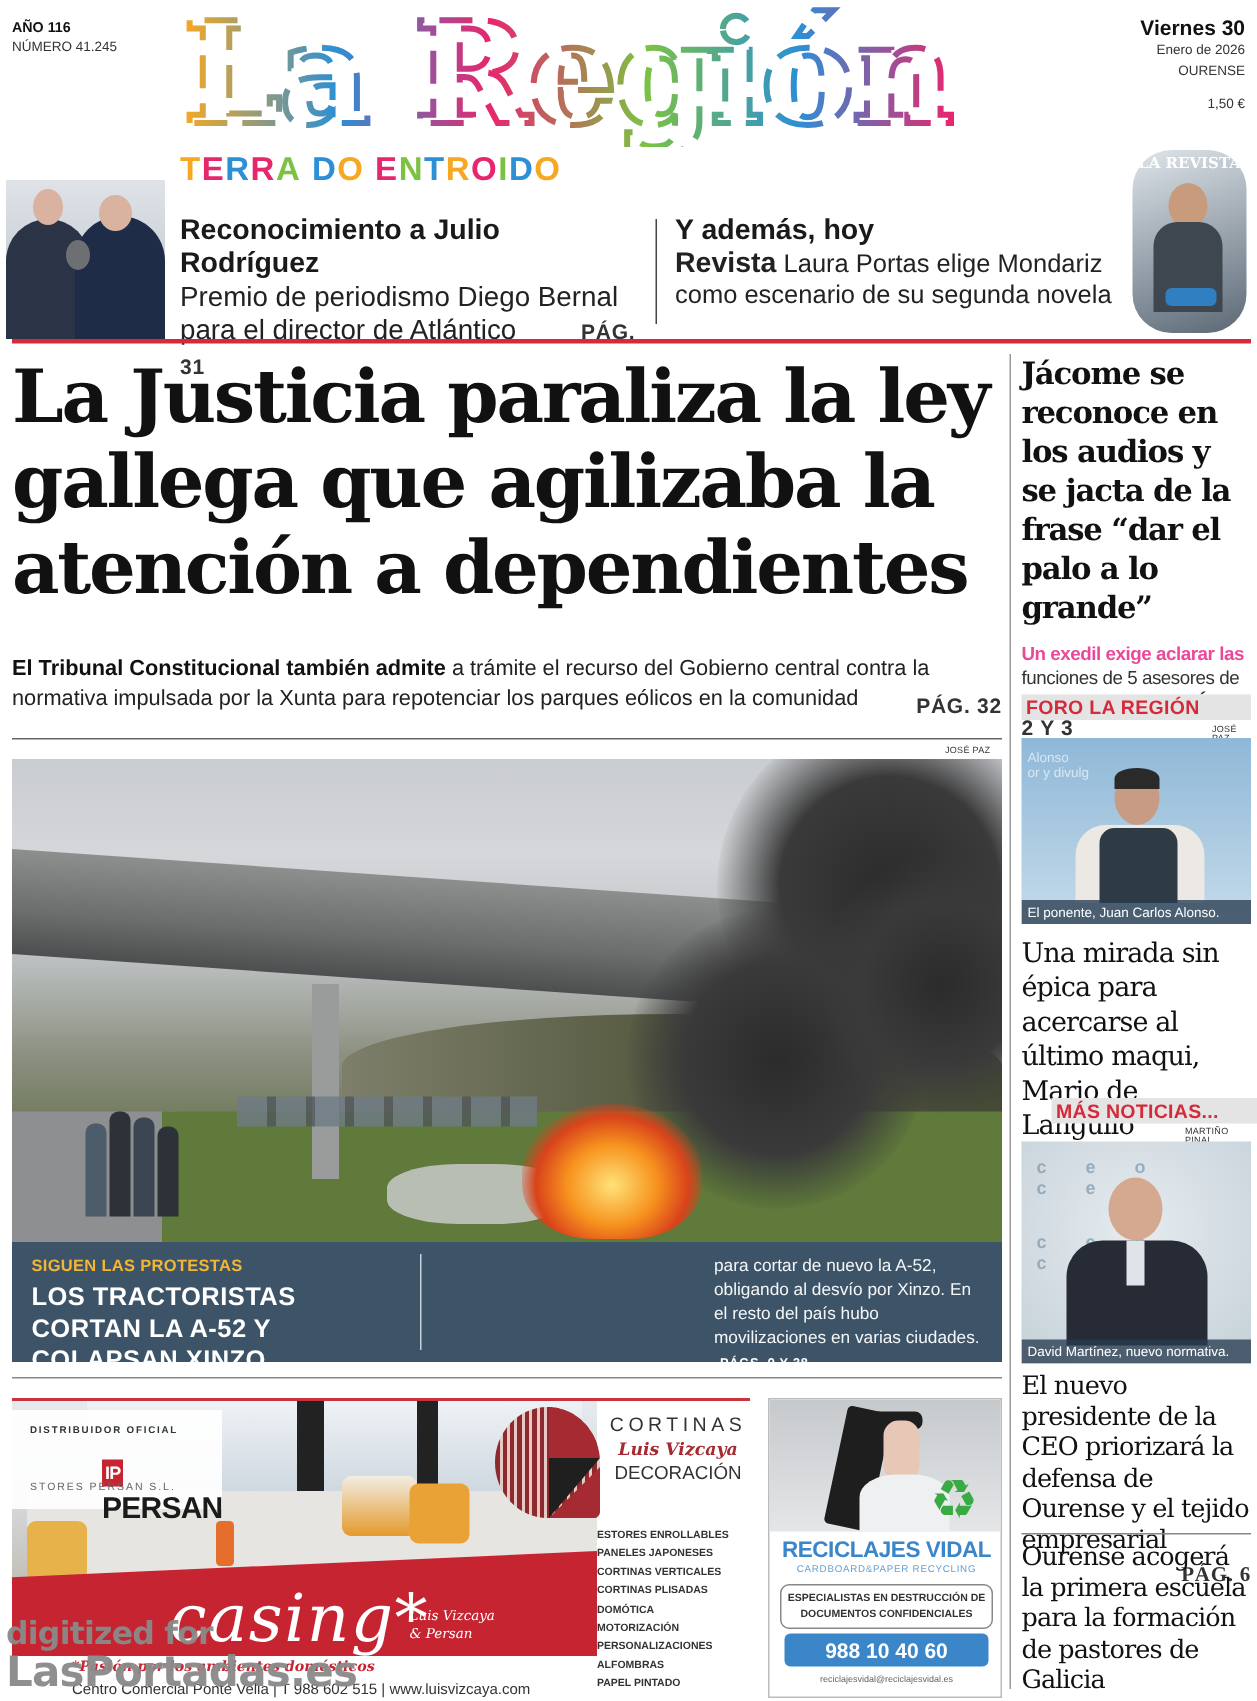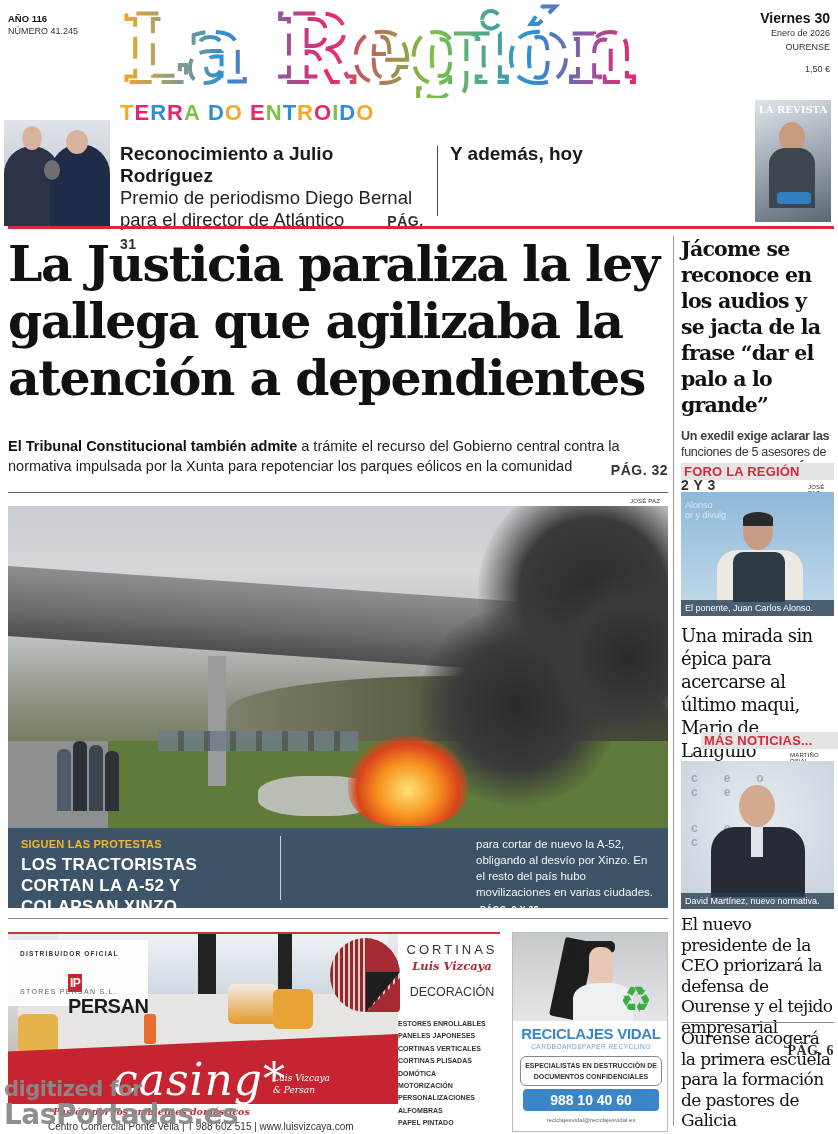--- a/index.html
+++ b/index.html
@@ -20,21 +20,21 @@
   
   .teaser-photo { left:4px; top:120px; width:106px; height:106px; background:linear-gradient(180deg,#dfe3e8 0%,#b9c0c9 100%); overflow:hidden; }
   .suit { position:absolute; bottom:0; border-radius:30px 30px 0 0; background:#2a3446; }
   .head { position:absolute; border-radius:50%; background:#d9b3a0; }
   .teaser1 { left:120px; top:143px; width:310px; }
   .t-title { font-weight:bold; font-size:19px; line-height:22px; color:#1a1a1a; }
   .t-body { font-size:18.5px; line-height:22px; color:#222; }
   .pag { font-weight:bold; font-size:14px; color:#333; letter-spacing:0.5px; }
   .teaser-sep { left:437px; top:146px; width:1px; height:70px; background:#444; }
   .teaser2 { left:450px; top:143px; width:300px; }
-  .mag { left:755px; top:100px; width:76px; height:122px; background:linear-gradient(160deg,#dfe5ea,#8f9aa5 60%,#5b6874); overflow:hidden; }
+  .mag { left:755px; top:100px; width:76px; height:122px; background:linear-gradient(160deg,#dfe5ea,#8f9aa5 60%,#5b6874); overflow:hidden;border-radius:26px; }
   .mag-title { position:absolute; top:4px; left:0; width:100%; text-align:center; color:#fff; font-family:"DejaVu Serif", serif; font-weight:bold; font-size:10px; }
   .red-rule { left:8px; top:226px; width:826px; height:3px; background:#d42a3a; }
 
   
   .col-sep { left:673px; top:236px; width:1px; height:890px; background:#999; }
   .headline { left:8px; top:236px; width:660px; font-family:"DejaVu Serif", serif; font-weight:bold; font-size:49px; line-height:57px; letter-spacing:-1.5px; color:#111; }
   .deck { left:8px; top:436px; width:660px; font-size:14.5px; line-height:20px; color:#222; font-family:"Liberation Sans", sans-serif; }
   .deck b { color:#111; }
   .deck .pag { float:right; margin-top:4px; }
   .thin-rule { left:8px; top:492px; width:660px; height:1px; background:#666; }
@@ -75,38 +75,38 @@
   .casing-sub { position:absolute; left:265px; top:138px; font-family:"DejaVu Serif", serif; font-style:italic; font-size:9px; line-height:12px; color:#fff; }
   .slogan { position:absolute; left:40px; top:172px; font-family:"DejaVu Serif", serif; font-style:italic; font-weight:bold; font-size:9.5px; color:#c62430; }
   .contact { position:absolute; left:40px; top:187px; font-size:10px; color:#333; }
   .cortinas-logo { position:absolute; left:322px; top:4px; width:70px; height:74px; border-radius:50% 50% 4px 50%; background:repeating-linear-gradient(90deg,#8c2a2e 0 3px,#e7c8c4 3px 5px); overflow:hidden; }
   .cortinas-logo .q1 { position:absolute; right:0; top:0; width:34px; height:34px; background:#a52a31; }
   .cortinas-logo .q2 { position:absolute; right:0; top:34px; width:34px; height:40px; background:#1f1f1f; clip-path:polygon(0 0,100% 0,0 100%); }
   .cortinas-logo .q3 { position:absolute; right:0; top:40px; width:34px; height:34px; background:#a52a31; clip-path:polygon(100% 0,100% 100%,0 100%); }
   .brand-col { position:absolute; left:396px; top:8px; width:96px; text-align:center; }
   .brand-cortinas { font-size:13px; letter-spacing:3px; color:#333; }
   .brand-name { font-family:"DejaVu Serif", serif; font-style:italic; font-weight:bold; font-size:11.5px; color:#a52a31; margin-top:2px; }
-  .brand-deco { font-size:12.5px; color:#333; margin-top:12px; }
+  .brand-deco { font-size:12.5px; color:#333; margin-top:2px; }
   .services { position:absolute; left:390px; top:84px; width:100px; font-size:7px; line-height:12.4px; font-weight:bold; color:#333; }
   .watermark { position:absolute; left:4px; color:#8a8a8a; font-family:"DejaVu Sans", sans-serif; font-weight:bold; letter-spacing:-0.5px; opacity:0.95; }
 
   .ad-vidal { left:512px; top:932px; width:156px; height:200px; border:1px solid #bbb; background:#fff; overflow:hidden; }
   .vidal-photo { position:absolute; left:0; top:0; width:156px; height:88px; background:linear-gradient(180deg,#c6c9cc,#e4e6e8); }
   .recycle { position:absolute; right:12px; top:48px; width:38px; height:38px; font-size:36px; line-height:38px; color:#3aaa42; text-align:center; }
   .vidal-name { position:absolute; left:0; top:92px; width:156px; text-align:center; font-size:15px; font-weight:bold; color:#3b86c8; letter-spacing:-0.3px; }
   .vidal-sub { position:absolute; left:0; top:110px; width:156px; text-align:center; font-size:6.5px; color:#6aa0d0; letter-spacing:0.5px; }
   .vidal-box { position:absolute; left:7px; top:123px; width:142px; height:30px; border:1.5px solid #888; border-radius:6px; text-align:center; font-size:7px; line-height:11px; font-weight:bold; color:#333; padding-top:3px; }
   .vidal-phone { position:absolute; left:10px; top:156px; width:136px; height:22px; border-radius:4px; background:#3b86c8; color:#fff; text-align:center; font-size:14px; line-height:22px; font-weight:bold; }
   .vidal-mail { position:absolute; left:0; top:184px; width:156px; text-align:center; font-size:6px; color:#666; }
 
   
   .rc { left:681px; width:153px; }
   .rc-head { font-family:"DejaVu Serif", serif; font-weight:bold; font-size:20.5px; line-height:26px; letter-spacing:-0.8px; color:#111; }
   .rc-sub { font-size:12.5px; line-height:16px; color:#333; letter-spacing:-0.3px; }
-  .rc-sub b { color:#404040;text-align:center; }
+  .rc-sub b { color:#ec4899;text-align:center; }
   .sect { height:17px; background:#e4e4e4; color:#d42a3a; font-weight:bold; font-size:13px; line-height:17px; padding-left:3px; letter-spacing:0.2px; }
   .rc-photo { position:absolute; overflow:hidden; }
   .rc-cap { position:absolute; left:0; bottom:0; width:100%; height:16px; background:rgba(40,60,80,0.78); color:#fff; font-size:9px; line-height:16px; padding-left:4px; }
   .rc-story { font-family:"DejaVu Serif", serif; font-size:17px; line-height:20.5px; letter-spacing:-0.6px; color:#111; }
   .rc-pag { text-align:right; }
   .rc-rule { left:681px; width:153px; height:1px; background:#888; }
 </style>
 </head>
 <body>
 
@@ -159,20 +159,24 @@
   <div class="t-body">
     <span>Premio de periodismo Diego Bernal para el director de Atlántico</span>
     <span class="pag" style="margin-left:38px;">PÁG. 31</span>
   </div>
 </div>
 
 <div class="abs teaser-sep"></div>
 
 <div class="abs teaser2">
   <div class="t-title">Y además, hoy</div>
+  <div class="t-body" style="font-size:17px;line-height:21px;">
+    <b style="font-size:19px;">Revista</b>
+    <span>Laura Portas elige Mondariz como escenario de su segunda novela</span>
+  </div>
 </div>
 
 <div class="abs mag">
   <div class="mag-title">LA REVISTA</div>
   <div style="position:absolute;left:24px;top:22px;width:26px;height:30px;border-radius:50%;background:#c79b7c;"></div>
   <div style="position:absolute;left:14px;top:48px;width:46px;height:60px;border-radius:16px 16px 0 0;background:#3e4750;"></div>
   <div style="position:absolute;left:22px;top:92px;width:34px;height:12px;background:#2f7fc1;border-radius:4px;"></div>
 </div>
 
 <div class="abs red-rule"></div>

